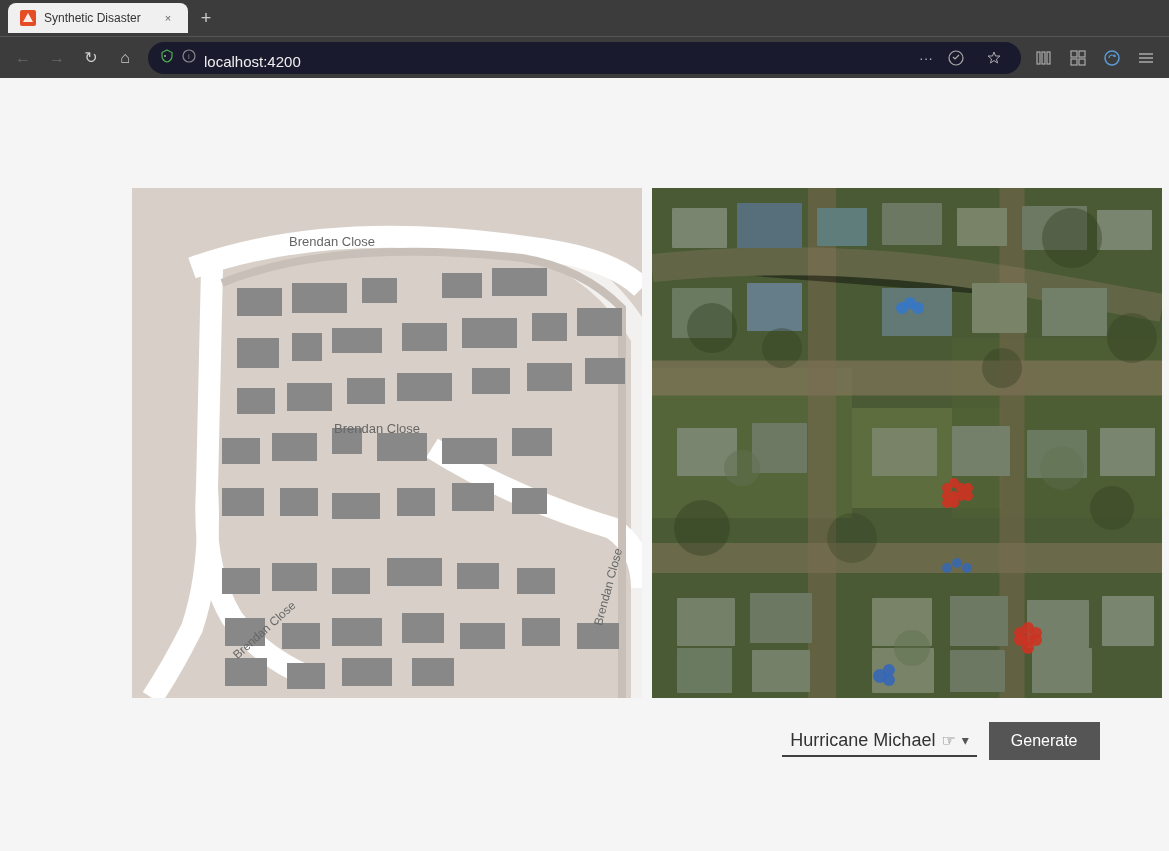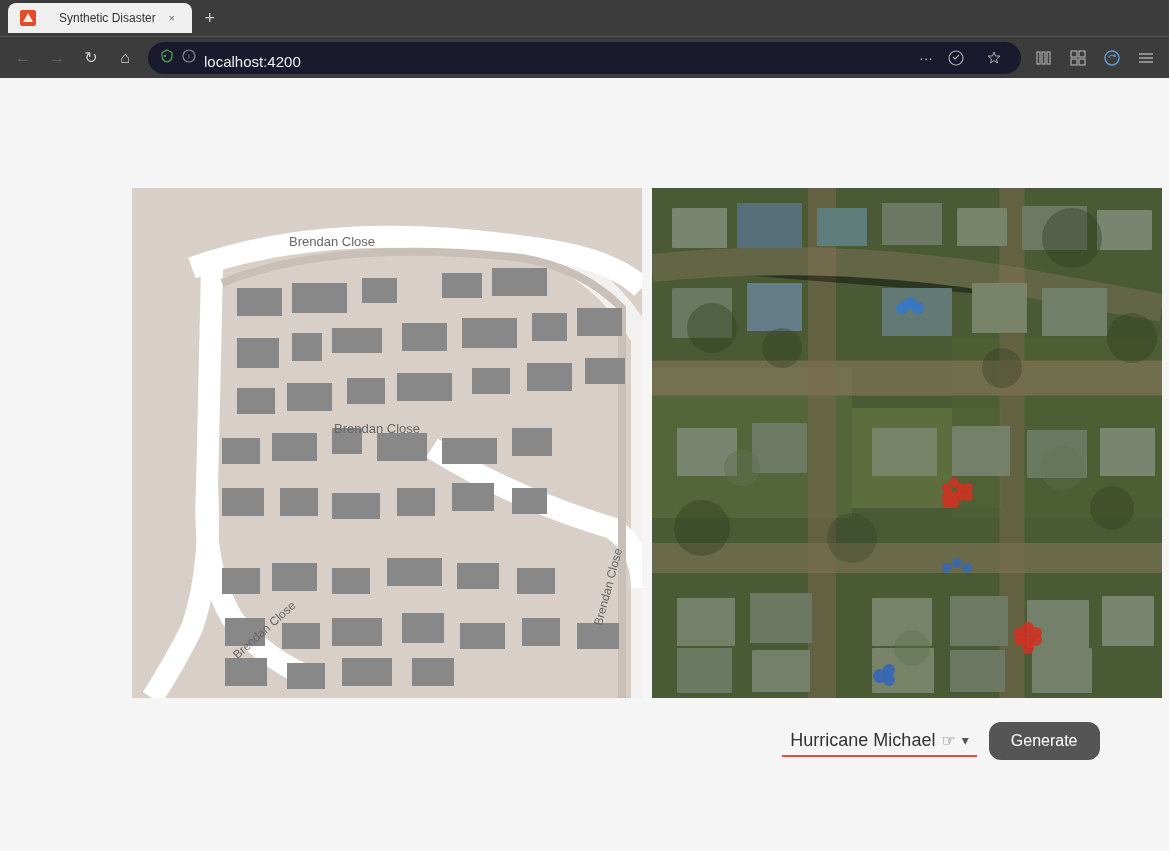--- a/index.html
+++ b/index.html
@@ -48,21 +48,20 @@
       color: white;
       font-weight: bold;
     }
     .tab-title {
       font-size: 12px;
       color: #333;
       flex: 1;
       white-space: nowrap;
       overflow: hidden;
       text-overflow: ellipsis;
-      margin-left: 15px;
     }
     .tab-close {
       width: 16px;
       height: 16px;
       border-radius: 50%;
       display: flex;
       align-items: center;
       justify-content: center;
       font-size: 11px;
       color: #666;
@@ -191,41 +190,41 @@
       align-items: center;
       justify-content: flex-end;
       width: 1030px;
       margin-top: 24px;
       gap: 12px;
     }
 
     .disaster-select {
       display: flex;
       align-items: center;
-      border-bottom: 2px solid #ef4444;
+      border-bottom: 2px solid #404040;
       padding: 4px 8px;
       gap: 6px;
       cursor: pointer;
     }
     .disaster-select-text {
       font-size: 18px;
       color: #333;
     }
     .disaster-select-icon {
       font-size: 14px;
       color: #555;
     }
 
     .generate-btn {
       background: #555;
       color: white;
       border: none;
       padding: 10px 22px;
       font-size: 16px;
-      border-radius: 12px;
+      border-radius: 0;
       cursor: pointer;
     }
 
     
     .street-map-svg {
       position: absolute;
       top: 0; left: 0;
       width: 100%;
       height: 100%;
     }

